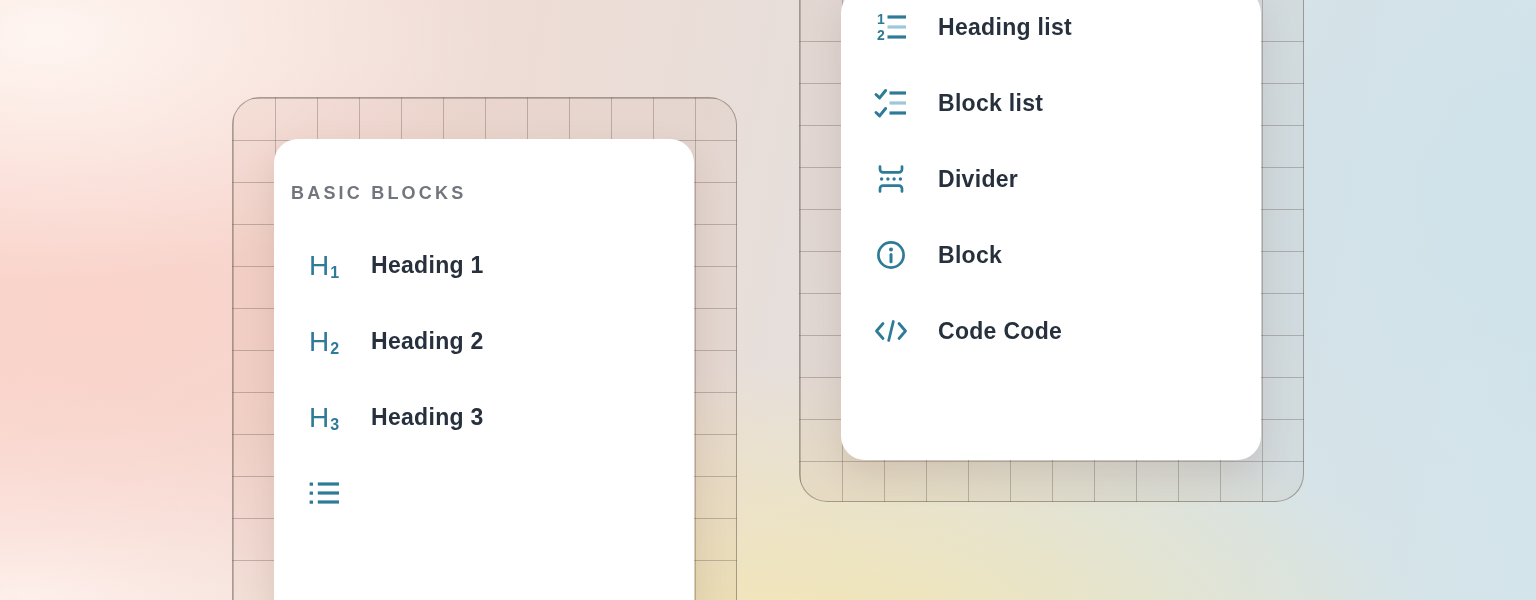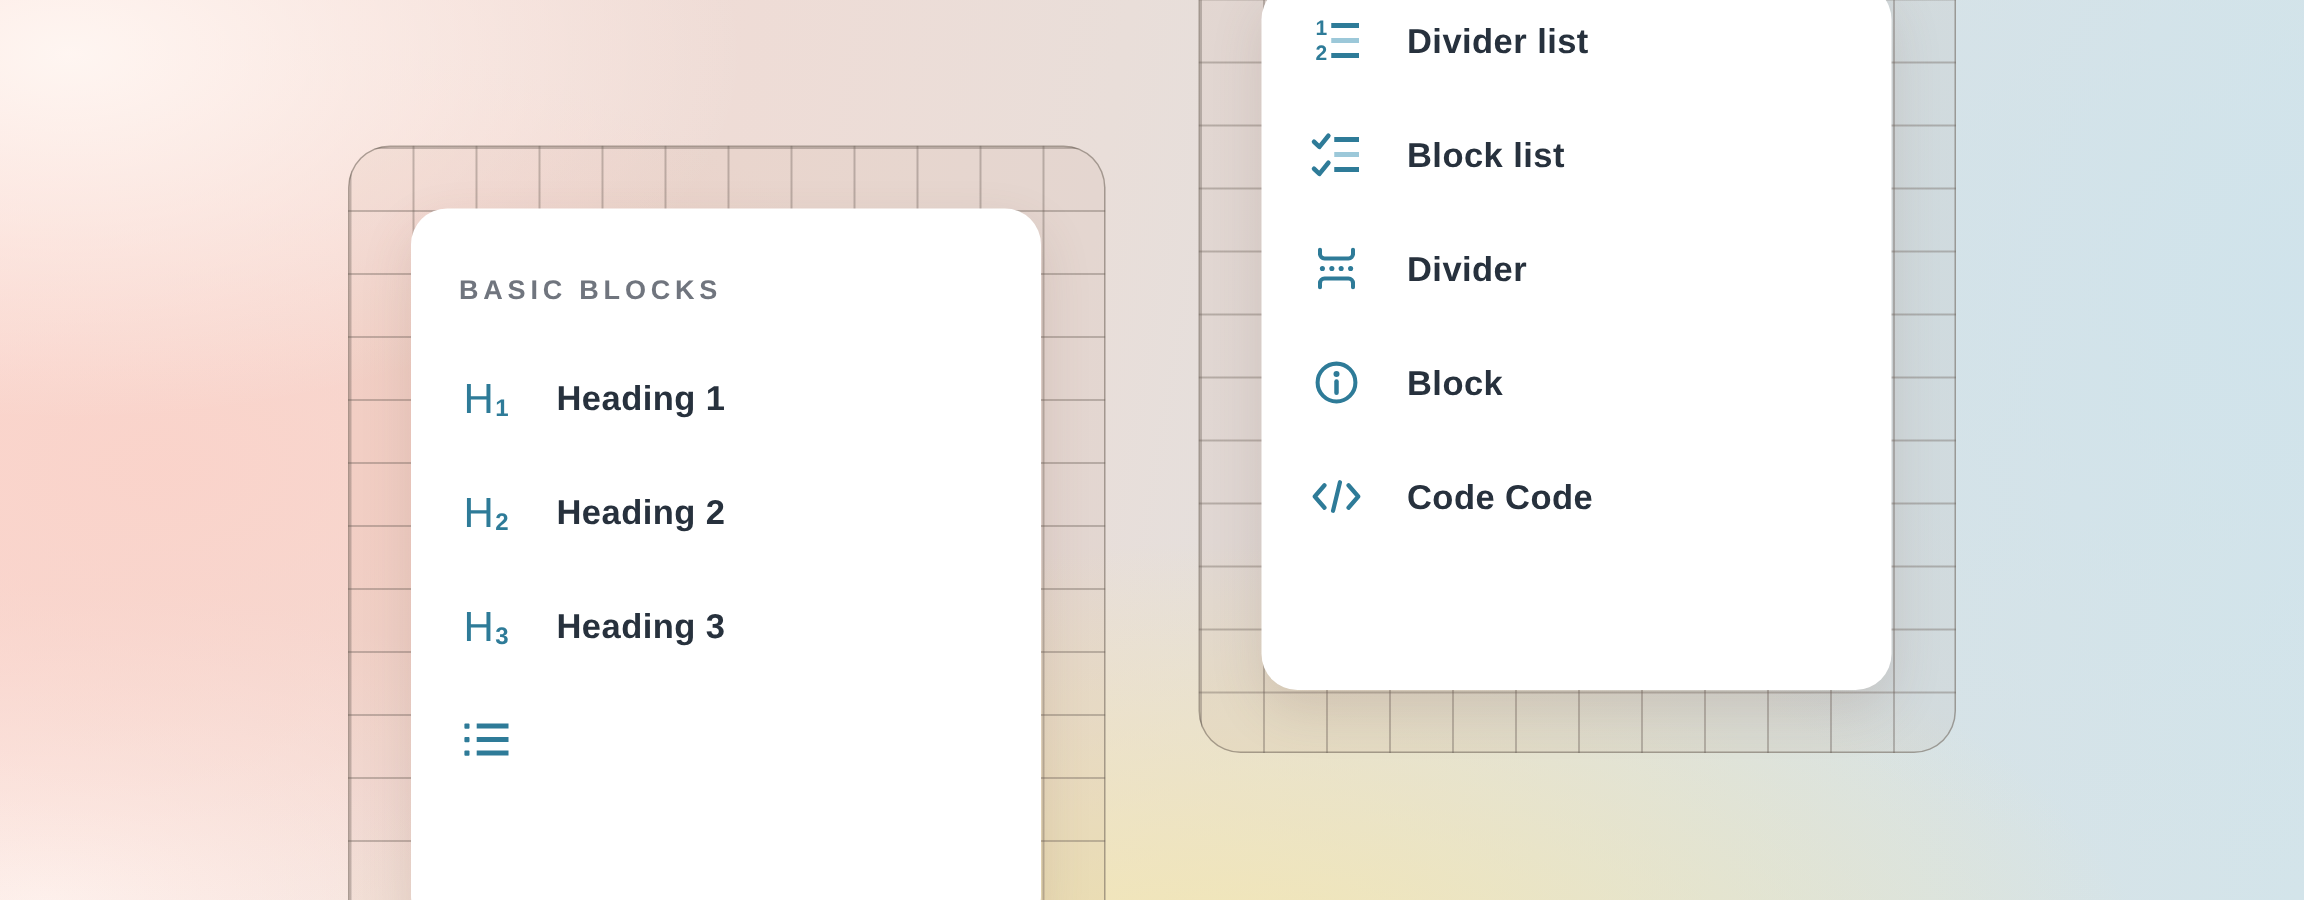--- a/index.html
+++ b/index.html
@@ -44,21 +44,21 @@
   .card{
     position:absolute;
     background:var(--card);
     border-radius:24px;
     box-shadow:0 14px 34px rgba(118,82,70,0.16);
   }
   .card-left { left:274px; top:139px; width:420px; height:482px; padding:44px 0 0 0; }
   .card-right{ left:841px; top:-11px; width:420px; height:471px; padding:0 0 15px 0; }
 
   .section-label{
-    padding:0 32px;
+    padding:0 17px;
     font-size:18px;font-weight:700;letter-spacing:3.2px;
     color:var(--section);
   }
   .card-left .menu{margin-top:23px;}
 
   .menu{list-style:none;}
   .menu-item{
     height:76px;display:flex;align-items:center;gap:29px;
     padding:0 32px;cursor:pointer;
   }
@@ -132,21 +132,21 @@
         <li class="menu-item">
           <span class="icon">
             <svg viewBox="0 0 36 36">
       <text class="fl" x="4" y="14.5" font-size="14">1</text>
       <text class="fl" x="4" y="31" font-size="14">2</text>
       <line class="st" x1="14.5" y1="8" x2="33" y2="8" stroke-width="3.2"></line>
       <line class="st2" x1="14.5" y1="18" x2="33" y2="18" stroke-width="3.2"></line>
       <line class="st" x1="14.5" y1="28" x2="33" y2="28" stroke-width="3.2"></line>
     </svg>
           </span>
-          <span class="menu-label">Divider list</span>
+          <span class="menu-label">Heading list</span>
         </li>
         <li class="menu-item">
           <span class="icon">
             <svg viewBox="0 0 36 36">
       <path class="st" d="M3 9.5 l3.6 3.4 l6 -7.4" stroke-width="3" stroke-linecap="round" stroke-linejoin="round"></path>
       <path class="st" d="M3 27.5 l3.6 3.4 l6 -7.4" stroke-width="3" stroke-linecap="round" stroke-linejoin="round"></path>
       <line class="st" x1="16.5" y1="8" x2="33" y2="8" stroke-width="3.2"></line>
       <line class="st2" x1="16.5" y1="18" x2="33" y2="18" stroke-width="3.2"></line>
       <line class="st" x1="16.5" y1="28" x2="33" y2="28" stroke-width="3.2"></line>
     </svg>

